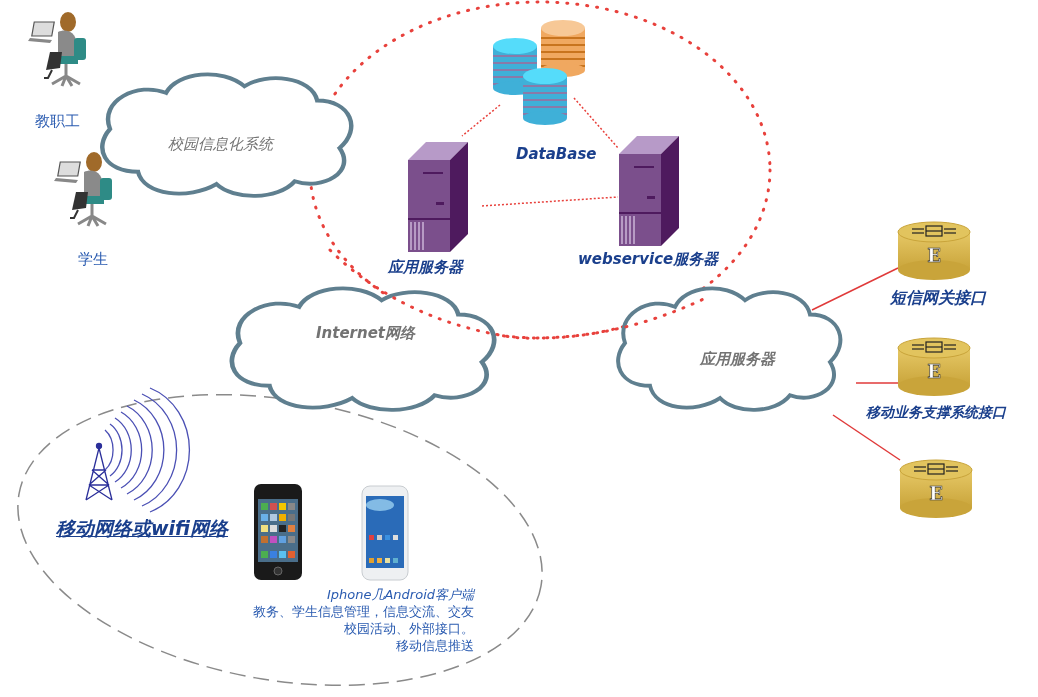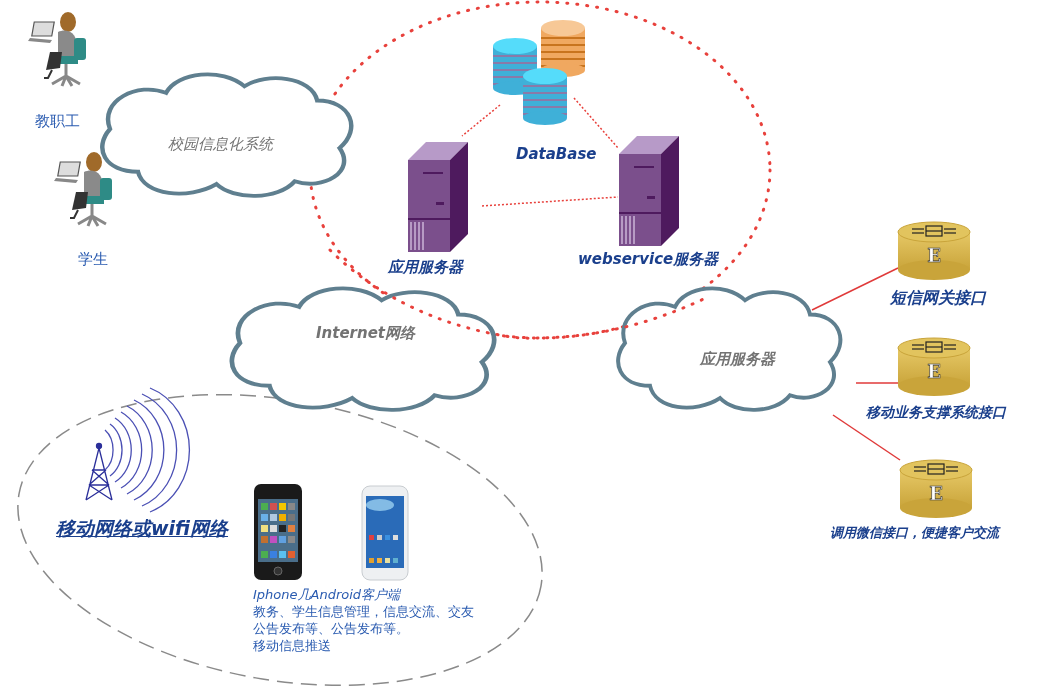--- a/index.html
+++ b/index.html
@@ -6,21 +6,21 @@
   body { width:1038px; height:697px; position:relative; overflow:hidden;
          font-family:"DejaVu Sans","Liberation Sans",sans-serif; }
   #stage { position:absolute; left:0; top:0; width:855px; height:697px; }
   .lbl { position:absolute; color:#1f4e9a; font-style:italic; white-space:nowrap; }
   .lbl-b { font-weight:bold; color:#1a3f8c; }
   .lbl-user { font-size:15px; color:#2a5bb0; font-style:normal; }
   .lbl-cloud { font-size:15px; color:#737373; }
   .lbl-mid { font-size:15px; }
   .lbl-big { font-size:19px;text-decoration:underline; }
   .desc { position:absolute; left:253px; top:586px; font-size:13px; color:#2a5bb0;
-          line-height:17px; font-style:normal; }
+          line-height:17px; font-style:normal;text-align:right; }
   .desc div { white-space:nowrap; }
   .desc .d0 { font-style:italic; }
 </style>
 </head>
 <body>
 
 <div id="stage">
 <svg width="1038" height="697" viewBox="0 0 1038 697" xmlns="http://www.w3.org/2000/svg">
   <defs>
     <linearGradient id="gold" x1="0" y1="0" x2="0" y2="1">
@@ -225,20 +225,19 @@
 
 <div class="lbl lbl-mid lbl-b" style="left:516px;top:145px;text-align:center;">DataBase</div>
 <div class="lbl lbl-mid lbl-b" style="left:388px;top:258px;">应用服务器</div>
 <div class="lbl lbl-mid lbl-b" style="left:578px;top:250px;">webservice服务器</div>
 
 <div class="lbl lbl-big lbl-b" style="left:56px;top:516px;">移动网络或wifi网络</div>
 
 <div class="desc">
   <div class="d0">Iphone几Android客户端</div>
   <div>教务、学生信息管理，信息交流、交友</div>
-  <div>公告发布等、公告发布等。</div>
+  <div>校园活动、外部接口。</div>
   <div>移动信息推送</div>
 </div>
 
 <div class="lbl lbl-b" style="left:890px;top:288px;font-size:16px;">短信网关接口</div>
 <div class="lbl lbl-b" style="left:866px;top:404px;font-size:14px;">移动业务支撑系统接口</div>
-<div class="lbl lbl-b" style="left:830px;top:524px;font-size:13px;">调用微信接口，便捷客户交流</div>
 </div>
 
 </body></html>

